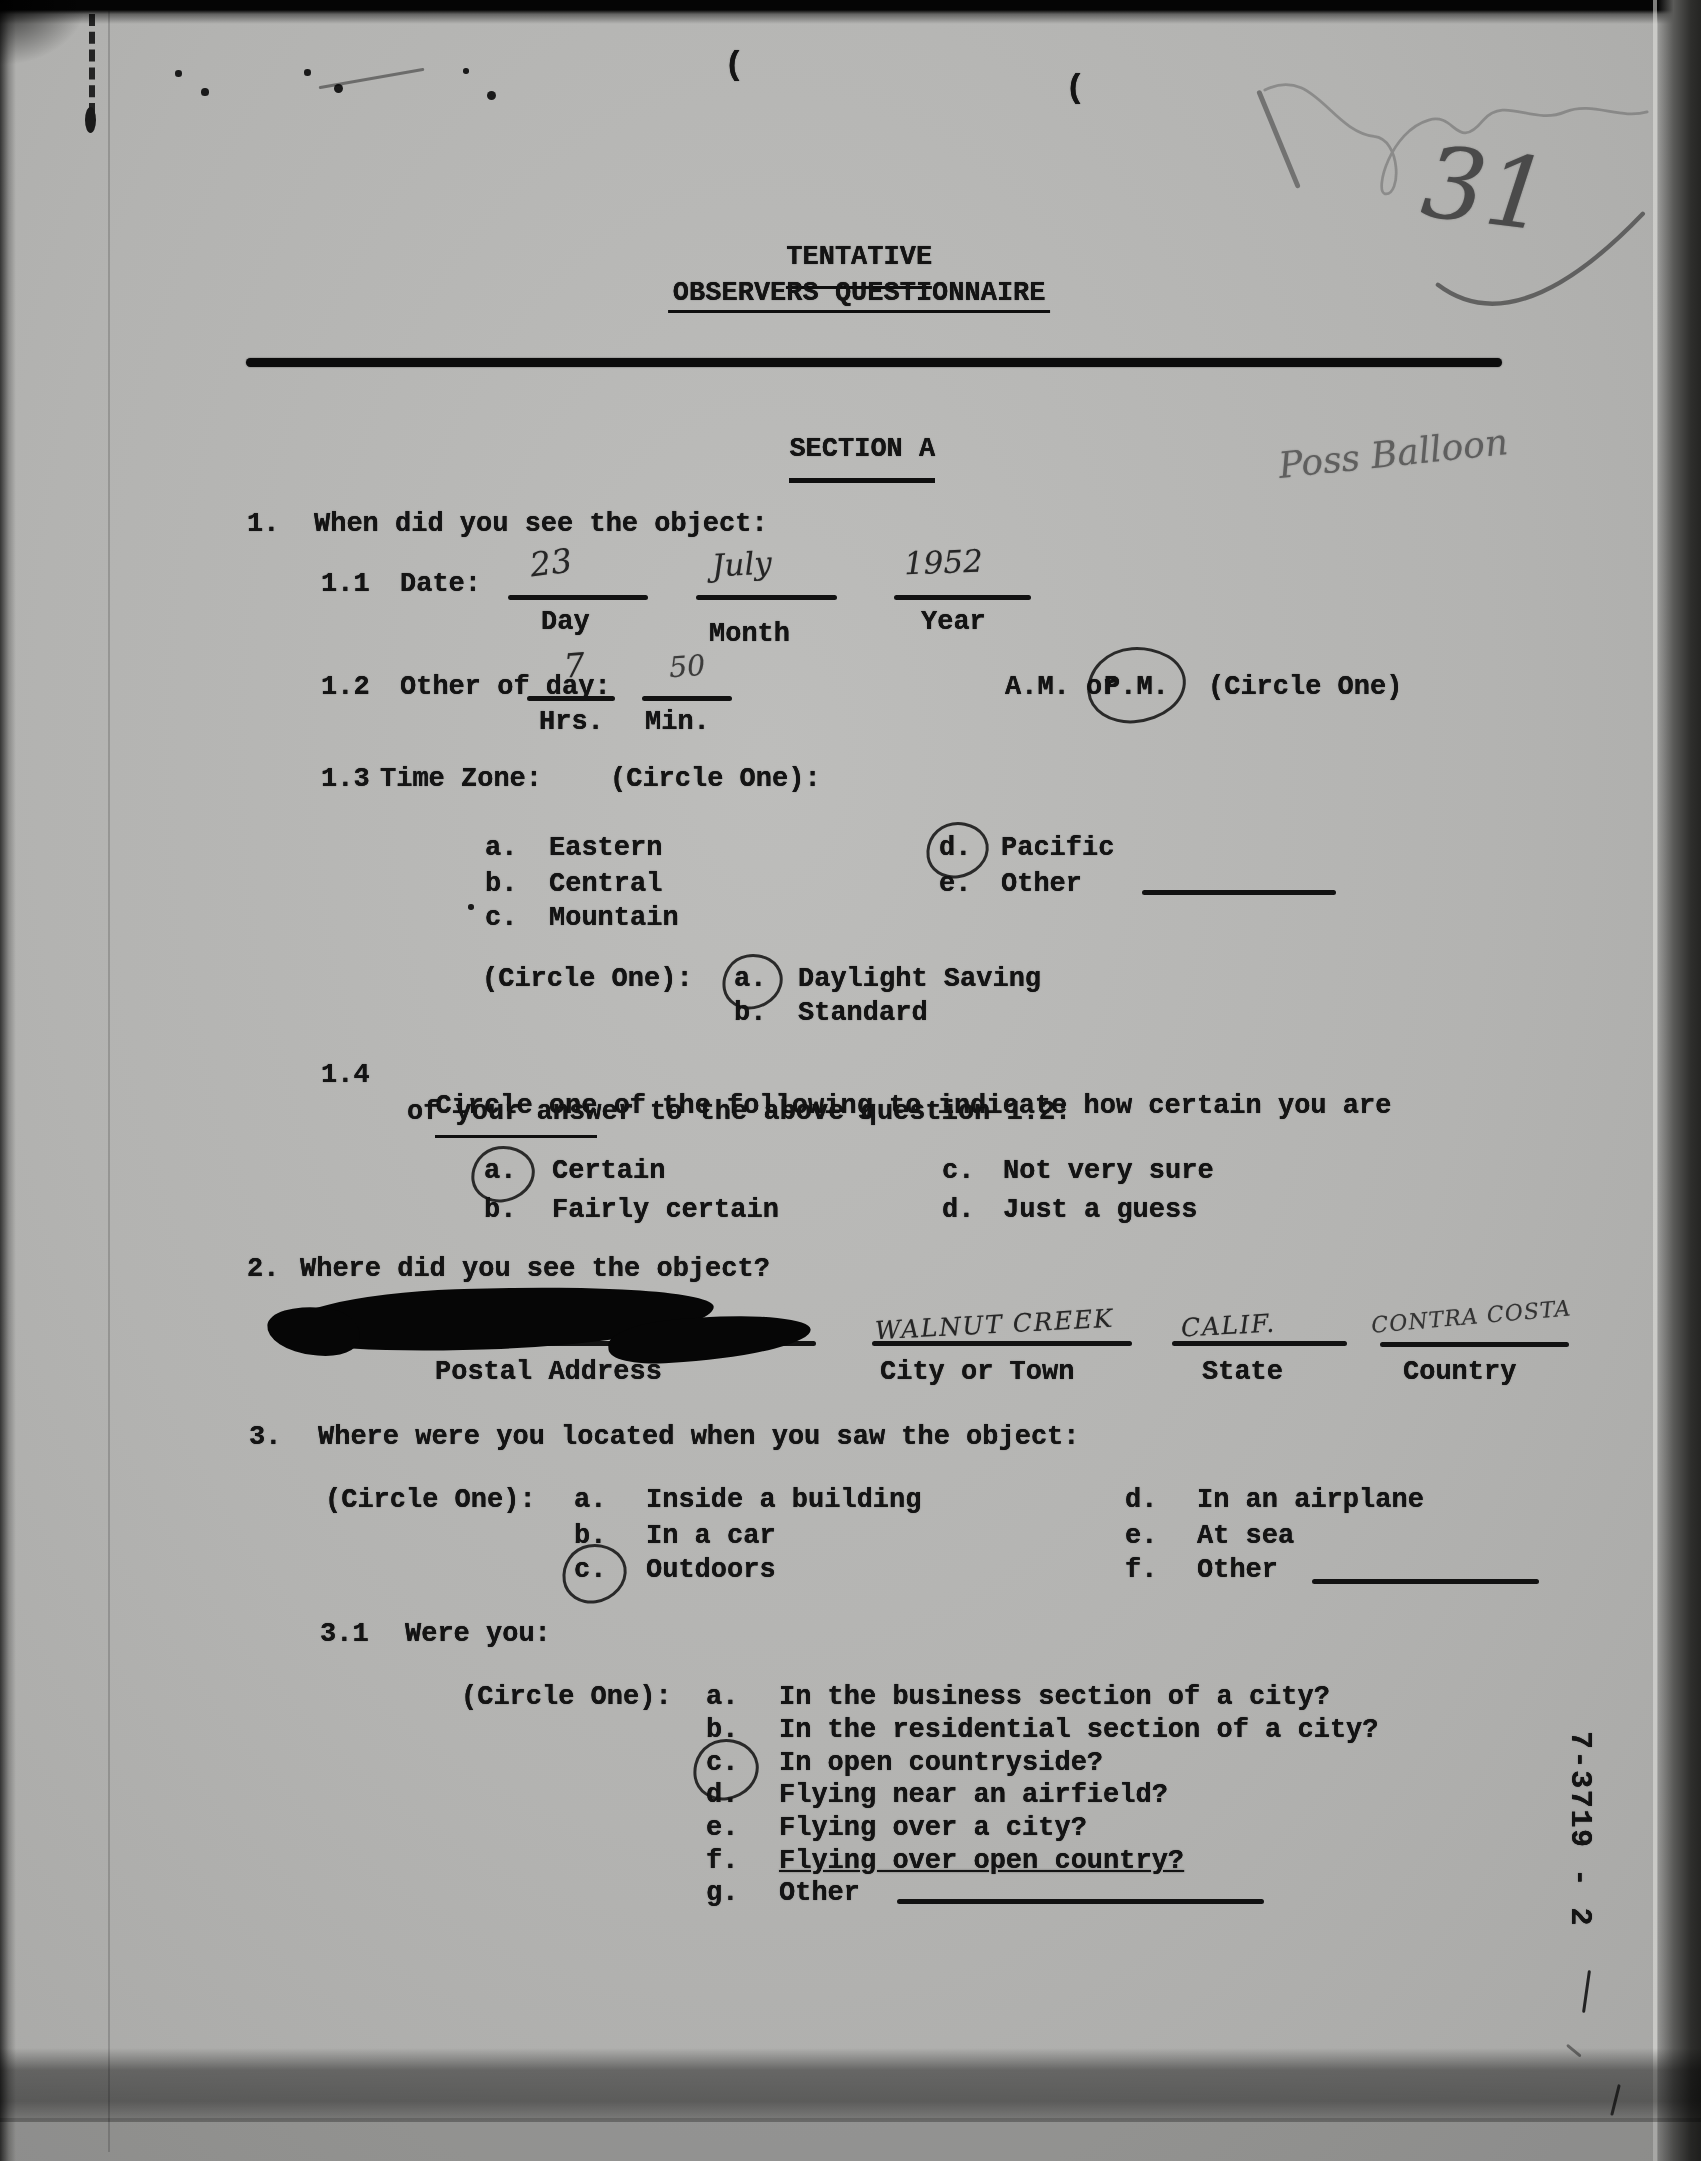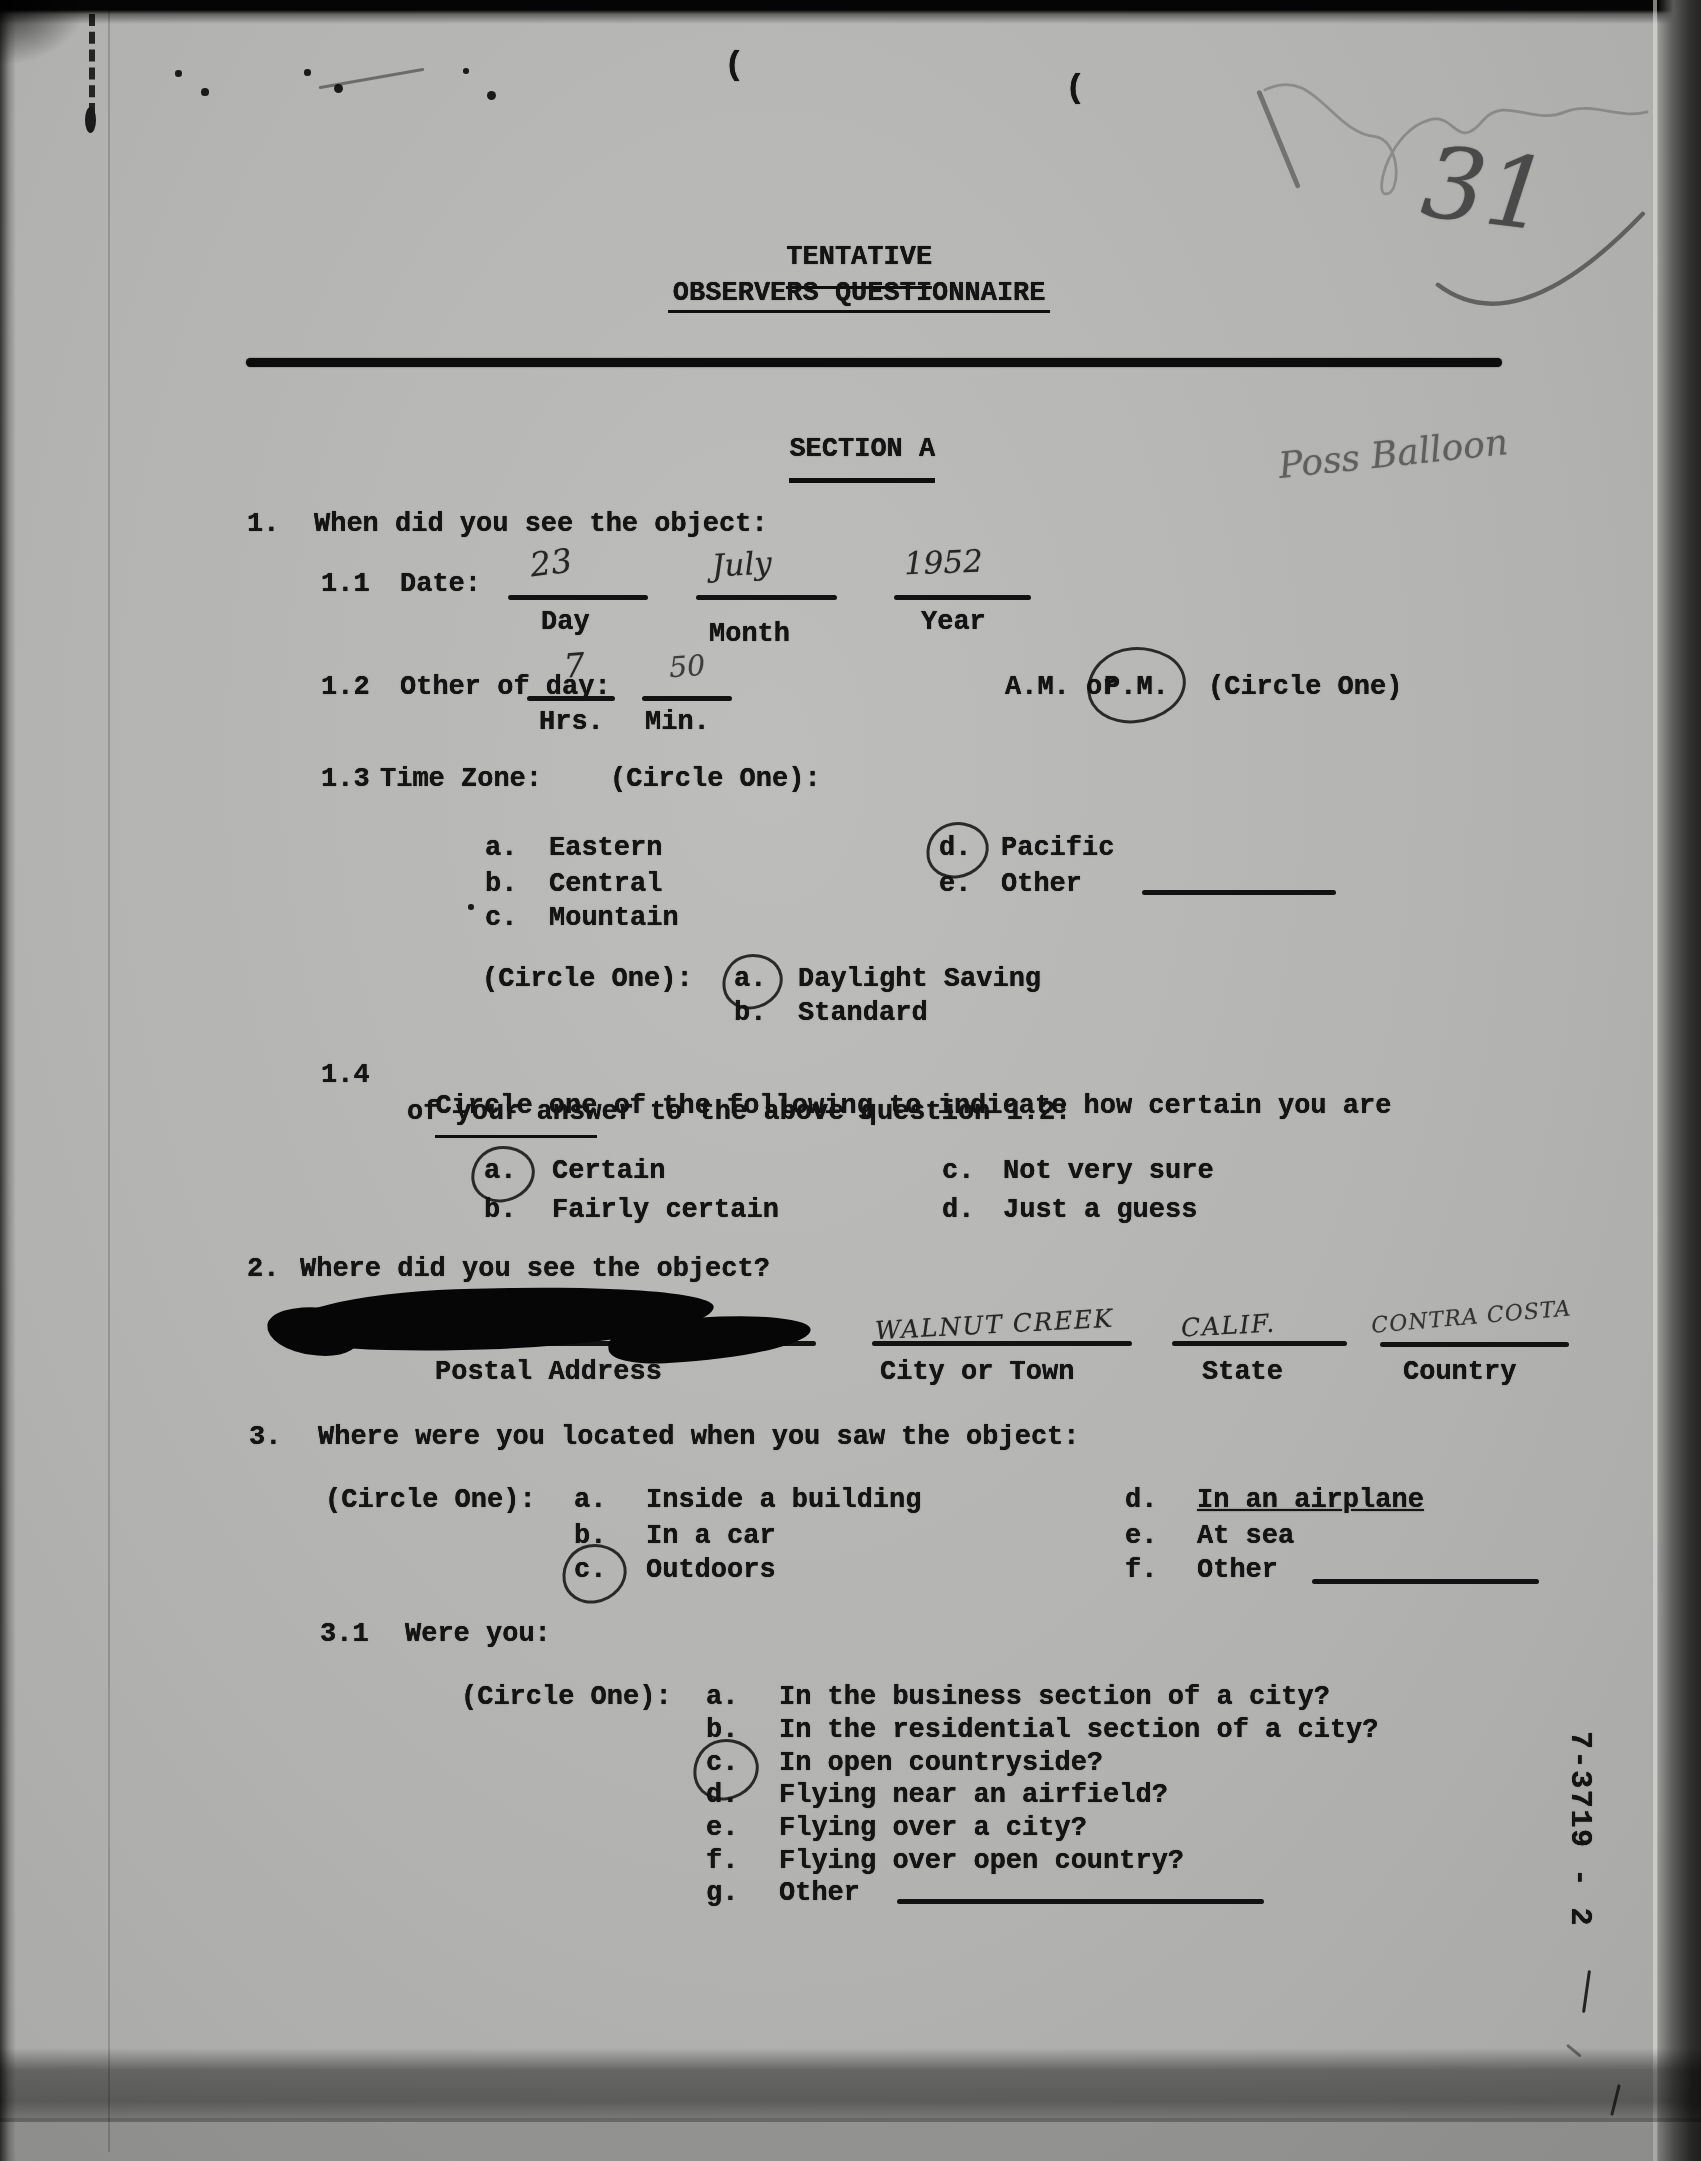--- a/index.html
+++ b/index.html
@@ -157,21 +157,21 @@
 
 <div class="t" style="left:325px;top:1485px;">(Circle One):</div>
 <div class="t" style="left:574px;top:1485px;">a.</div>
 <div class="t" style="left:646px;top:1485px;">Inside a building</div>
 <div class="t" style="left:574px;top:1521px;">b.</div>
 <div class="t" style="left:646px;top:1521px;">In a car</div>
 <div class="t" style="left:574px;top:1555px;">c.</div>
 <div class="t" style="left:646px;top:1555px;">Outdoors</div>
 <div class="circ" style="left:562px;top:1544px;width:59px;height:53px;transform:rotate(-9deg);"></div>
 <div class="t" style="left:1125px;top:1485px;">d.</div>
-<div class="t" style="left:1197px;top:1485px;text-decoration:underline;">In an airplane</div>
+<div class="t" style="left:1197px;top:1485px;">In an airplane</div>
 <div class="t" style="left:1125px;top:1521px;">e.</div>
 <div class="t" style="left:1197px;top:1521px;">At sea</div>
 <div class="t" style="left:1125px;top:1555px;">f.</div>
 <div class="t" style="left:1197px;top:1555px;">Other</div>
 <div class="bl" style="left:1312px;top:1579px;width:227px;"></div>
 
 <div class="t" style="left:320px;top:1619px;">3.1</div>
 <div class="t" style="left:405px;top:1619px;">Were you:</div>
 <div class="t" style="left:461px;top:1682px;">(Circle One):</div>
 
@@ -180,21 +180,21 @@
 <div class="t" style="left:706px;top:1715px;">b.</div>
 <div class="t" style="left:779px;top:1715px;">In the residential section of a city?</div>
 <div class="t" style="left:706px;top:1748px;">c.</div>
 <div class="t" style="left:779px;top:1748px;">In open countryside?</div>
 <div class="circ" style="left:693px;top:1739px;width:60px;height:55px;transform:rotate(-8deg);"></div>
 <div class="t" style="left:706px;top:1780px;">d.</div>
 <div class="t" style="left:779px;top:1780px;">Flying near an airfield?</div>
 <div class="t" style="left:706px;top:1813px;">e.</div>
 <div class="t" style="left:779px;top:1813px;">Flying over a city?</div>
 <div class="t" style="left:706px;top:1846px;">f.</div>
-<div class="t" style="left:779px;top:1846px;">Flying over open country?</div>
+<div class="t" style="left:779px;top:1846px;text-decoration:underline;">Flying over open country?</div>
 <div class="t" style="left:706px;top:1878px;">g.</div>
 <div class="t" style="left:779px;top:1878px;">Other</div>
 <div class="bl" style="left:897px;top:1899px;width:367px;border-bottom-width:5.5px;"></div>
 
 <div class="t" style="left:1597px;top:1731px;font-size:30px;letter-spacing:1.6px;transform:rotate(90deg);transform-origin:0 0;">7-3719 - 2</div>
 
 <div class="edge" style="left:1585px;top:1970px;width:3.3px;height:43px;background:#222;transform:rotate(8deg);border-radius:1.6px;"></div>
 <div class="edge" style="left:1614px;top:2084px;width:3.3px;height:32px;background:rgba(20,20,20,.75);transform:rotate(14deg);border-radius:1.6px;"></div>
 <div class="edge" style="left:1565px;top:2049px;width:17.5px;height:2.7px;background:rgba(20,20,20,.45);transform:rotate(40deg);border-radius:1.6px;"></div>
 

